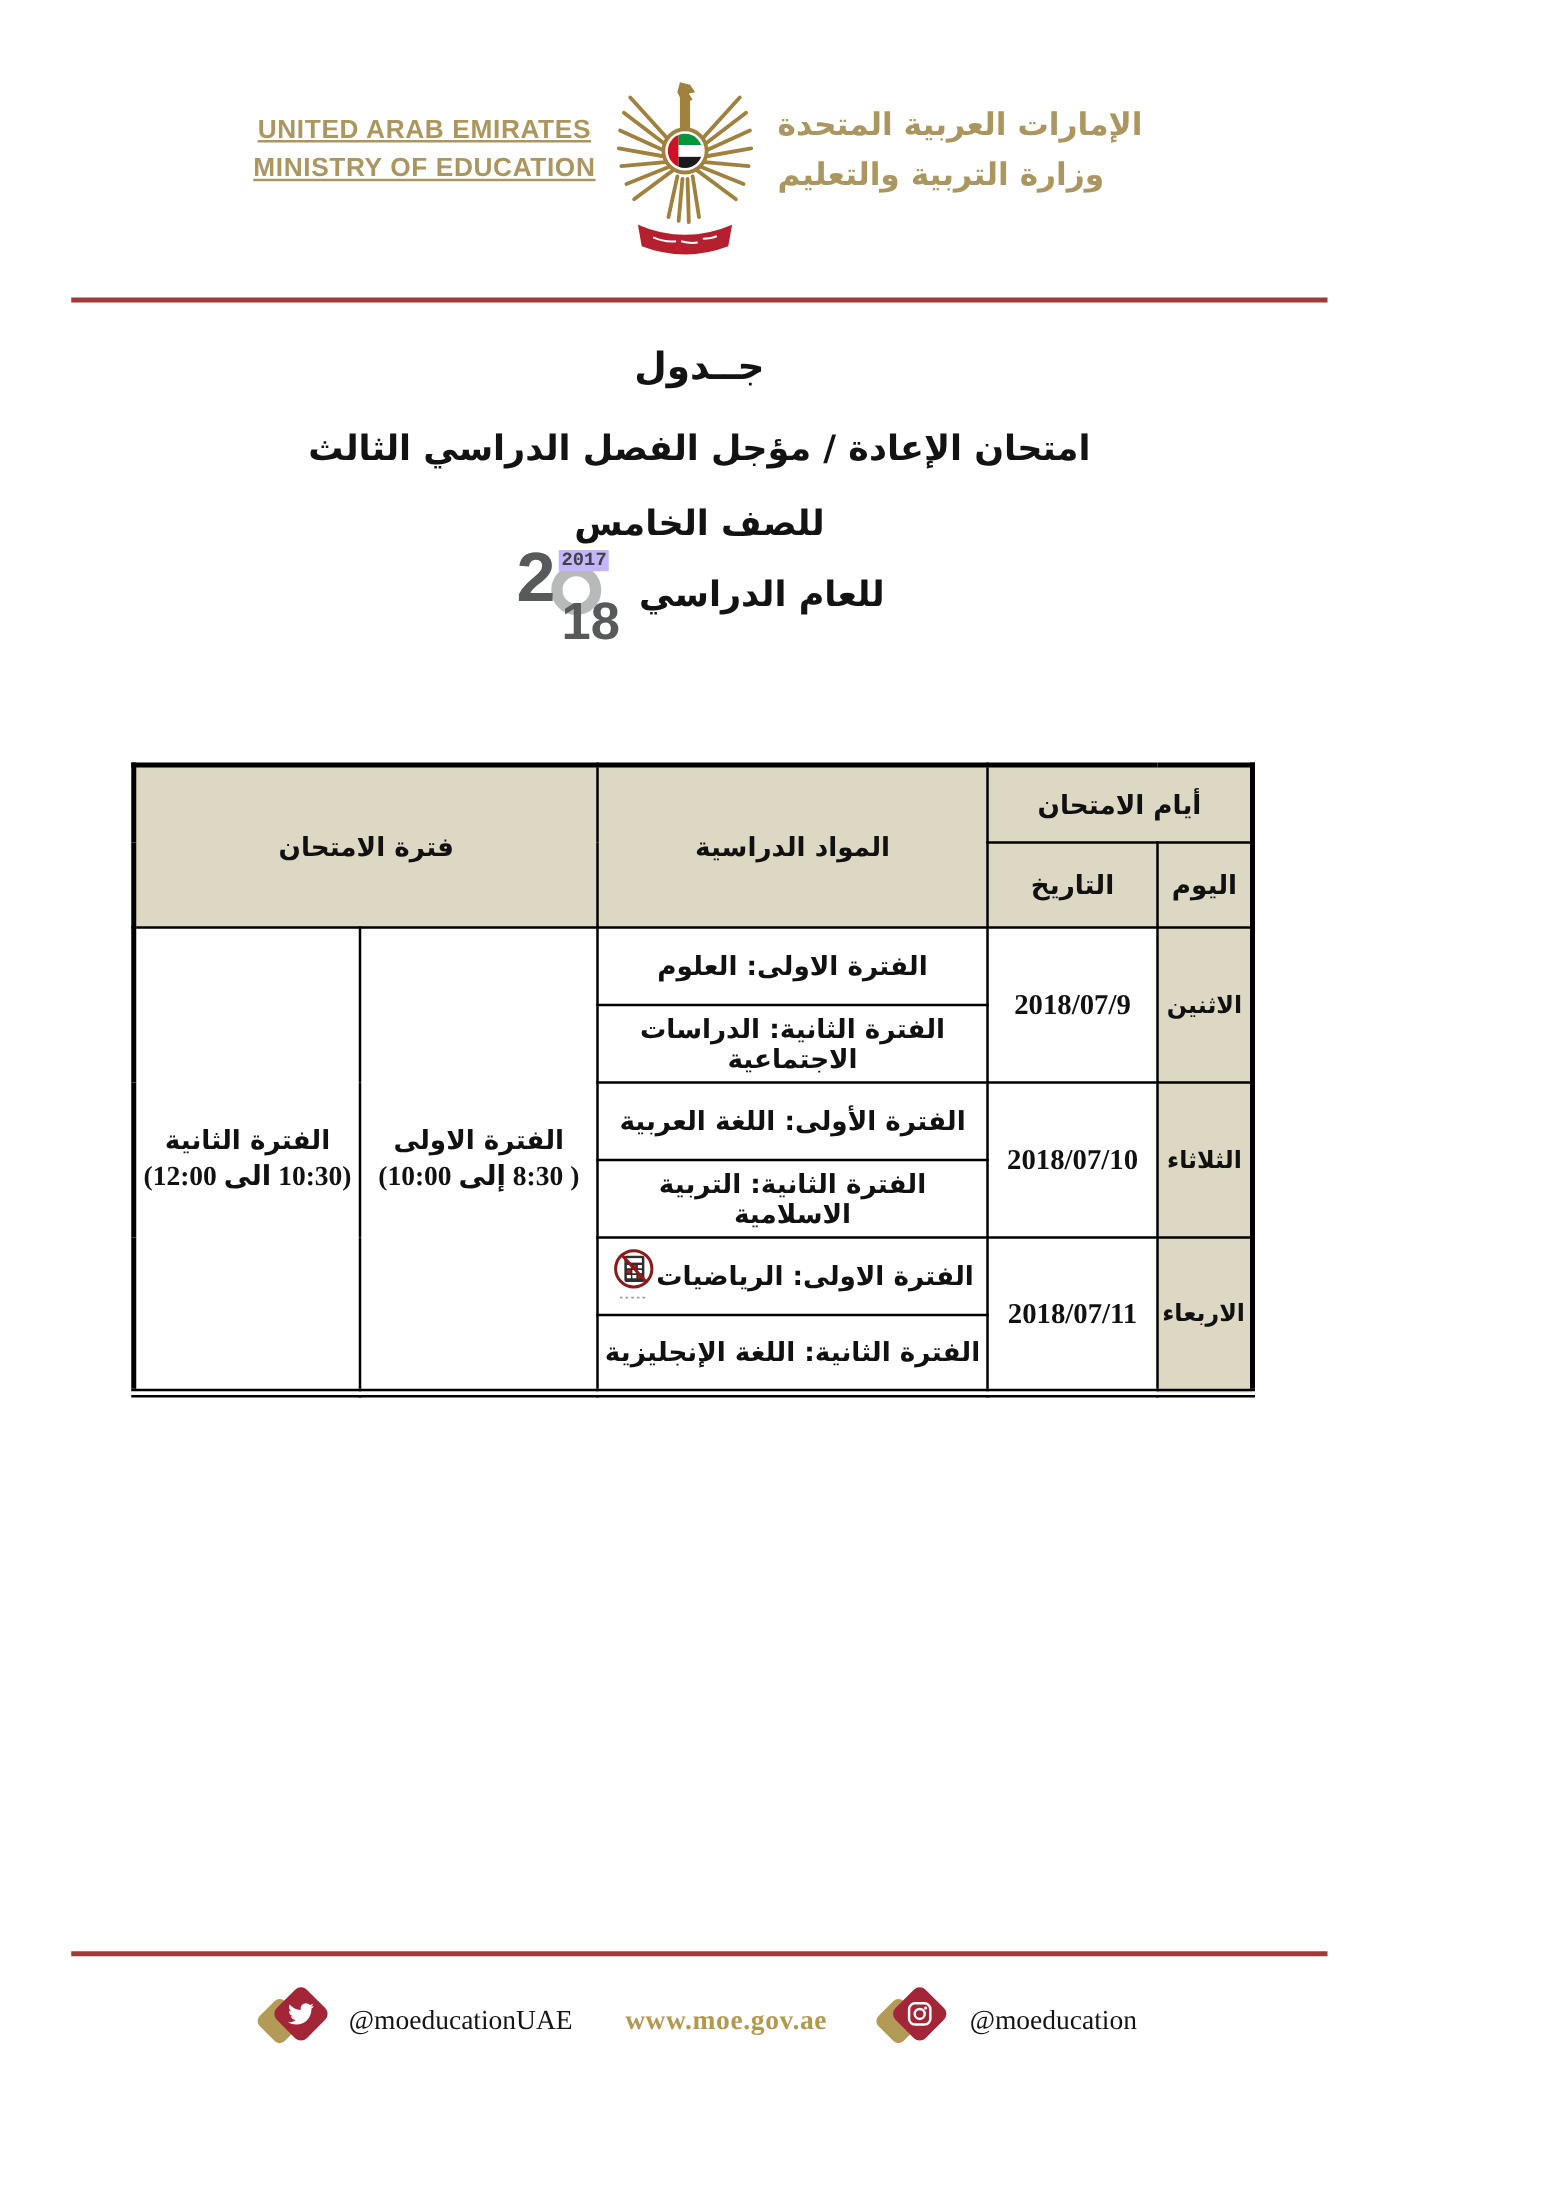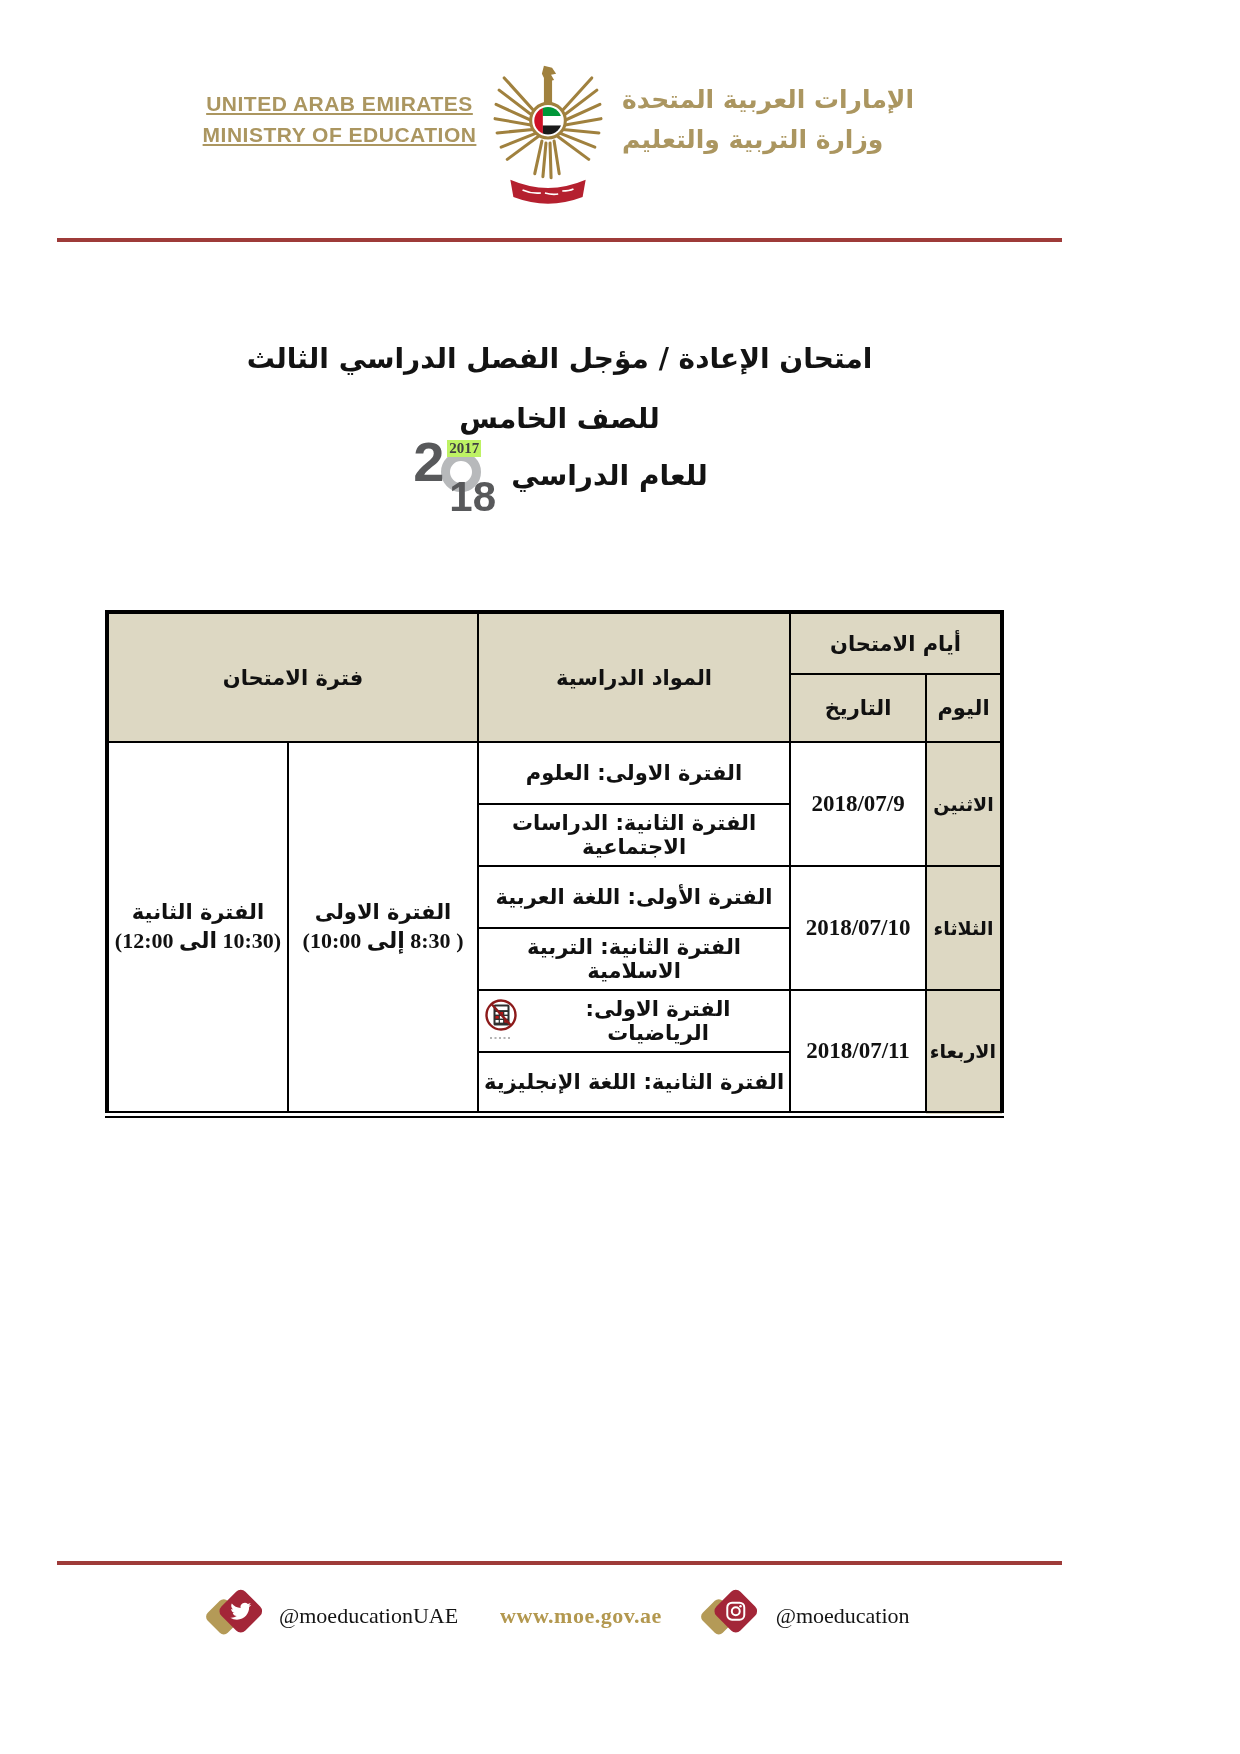--- a/index.html
+++ b/index.html
@@ -38,21 +38,21 @@
   .year-logo .digit {
     position:absolute; left:2px; top:2px; font-size:56px; font-weight:bold;
     color:#58595b; font-family:"Liberation Sans", sans-serif; line-height:1;
   }
   .year-logo .ring {
     position:absolute; left:30px; top:20px; width:40px; height:40px;
     border:9px solid #b7b9bb; border-radius:50%;
   }
   .year-logo .ytop {
     position:absolute; left:36px; top:8px; font-size:15px; font-weight:bold;
-    color:#414042; font-family:Liberation Serif, serif; background:#bef264; padding:0 2px;
+    color:#414042; font-family:Liberation Mono, monospace; background:#c4b5fd; padding:0 2px;
   }
   .year-logo .ybottom {
     position:absolute; left:38px; top:44px; font-size:42px; font-weight:bold;
     color:#58595b; font-family:"Liberation Sans", sans-serif; line-height:1;
   }
   .year-text { font-size:28px; font-weight:bold; color:#131313; direction:rtl; padding-bottom:6px; }
 
   
   table.sched {
     position:absolute; left:105px; top:610px; width:857px;
@@ -66,21 +66,21 @@
   .beige { background:#ddd8c3; }
   .hdr { font-size:21px; }
   tr.h1 { height:62px; }
   tr.h2 { height:68px; }
   tr.body { height:62px; }
   td.day  { font-size:19px; }
   td.date { font-family:"Liberation Serif","DejaVu Sans", serif; font-size:23px; direction:ltr; }
   td.subj { font-size:21px; background:#fff;border-radius:12px; }
   td.period { font-size:21px; background:#fff; }
   td.period .time { font-family:"Liberation Serif","DejaVu Sans", serif; font-size:22px; margin-top:4px; }
-  .math-wrap { display:inline-flex; align-items:center; justify-content:center; gap:12px; direction:rtl; }
+  .math-wrap { display:inline-flex; align-items:center; justify-content:center; gap:0; direction:rtl; }
   .nc-icon { flex:0 0 auto; margin-top:4px; }
 
   
   .footer-row {
     position:absolute; left:57px; top:1578px; width:1005px; height:76px;
     display:flex; align-items:center;
   }
   .soc-icon { flex:0 0 auto; }
   .handle {
     font-family:"Liberation Serif","DejaVu Sans", serif; font-size:22px; color:#141414;
@@ -145,20 +145,21 @@
     </svg>
   </div>
 
   <div class="org-ar" dir="rtl">
     <div>الإمارات العربية المتحدة</div>
     <div>وزارة التربية والتعليم</div>
   </div>
 
   <div class="rule rule-top"></div>
 
+  <div class="title-line t1">جــدول</div>
   <div class="title-line t2">امتحان الإعادة / مؤجل الفصل الدراسي الثالث</div>
   <div class="title-line t3">للصف الخامس</div>
 
   <div class="year-row">
     <div class="year-logo">
       <span class="ring"></span>
       <span class="digit">2</span>
       <span class="ytop">2017</span>
       <span class="ybottom">18</span>
     </div>

